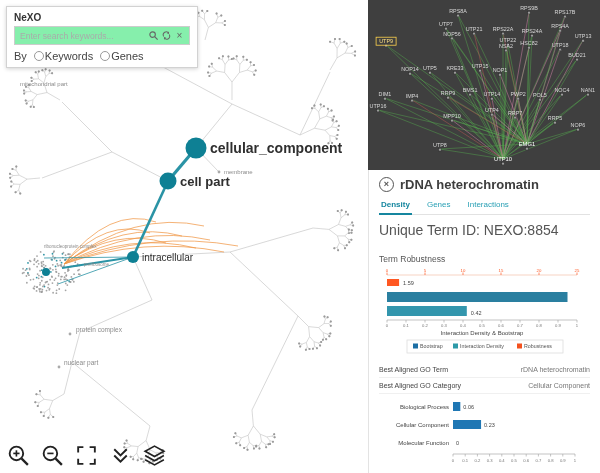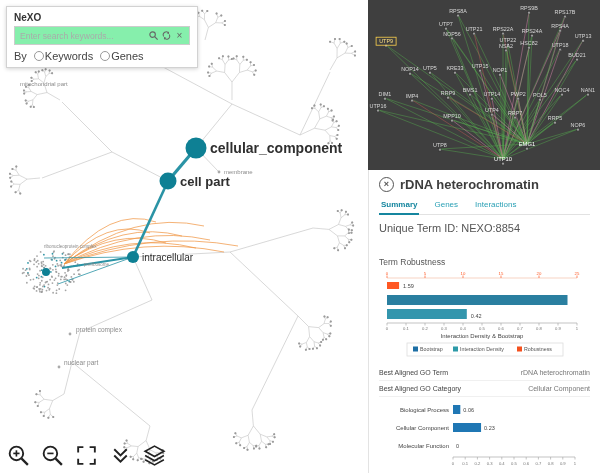--- a/index.html
+++ b/index.html
@@ -30,22 +30,22 @@
   .detail-panel{position:absolute;left:368px;top:170px;width:232px;height:303px;background:#fff;
     border-left:1px solid #e3e3e3;padding:7px 10px;box-sizing:border-box;overflow:hidden;}
   .detail-header{display:flex;align-items:center;gap:6px;}
   .close-btn{width:15px;height:15px;min-width:15px;border:1.5px solid #555;border-radius:50%;display:flex;
     align-items:center;justify-content:center;font-size:9px;font-weight:bold;color:#555;background:none;
     padding:0;cursor:pointer;line-height:1;}
   .detail-title{font-size:13px;font-weight:bold;color:#3d3d3d;}
   .tabs{display:flex;gap:13px;border-bottom:1px solid #e2e2e2;margin-top:6px;}
   .tab{font-size:8px;color:#2aa0b5;padding:2px 2px 4px;cursor:pointer;}
   .tab.active{color:#15869f;border-bottom:2px solid #15869f;font-weight:bold;margin-bottom:-1px;}
-  .term-id{font-size:11px;color:#555;margin-top:7px;}
-  .section-title{font-size:8.5px;color:#555;margin-top:23px;}
+  .term-id{font-size:14px;color:#555;margin-top:7px;}
+  .section-title{font-size:8.5px;color:#555;margin-top:16px;}
   .go-row{display:flex;justify-content:space-between;font-size:7px;color:#444;padding:4px 0;border-bottom:1px solid #f0f0f0;}
   .go-row:first-of-type{border-top:1px solid #f0f0f0;margin-top:3px;}
   .go-val{color:#777;}
   .chart-wrap{margin-top:2px;}
 </style>
 </head>
 <body>
 
 <div id="stage">
 
@@ -1125,21 +1125,21 @@
         <text x="135.02400000000003" y="160.99" text-anchor="middle" font-size="5.8" fill="#ffffff">UTP10</text>
       </svg>
   </div>
 
   <div class="detail-panel">
     <div class="detail-header">
       <button class="close-btn">×</button>
       <span class="detail-title">rDNA heterochromatin</span>
     </div>
     <div class="tabs">
-      <span class="tab active">Summary</span>
+      <span class="tab active">Density</span>
       <span class="tab">Genes</span>
       <span class="tab">Interactions</span>
     </div>
     <div class="term-id">
       <span>Unique Term ID:</span>
       <span>NEXO:8854</span>
     </div>
     <div class="section-title">Term Robustness</div>
     <div class="chart-wrap">
       <svg id="rob-svg" width="212" height="92" viewBox="0 0 212 92">

